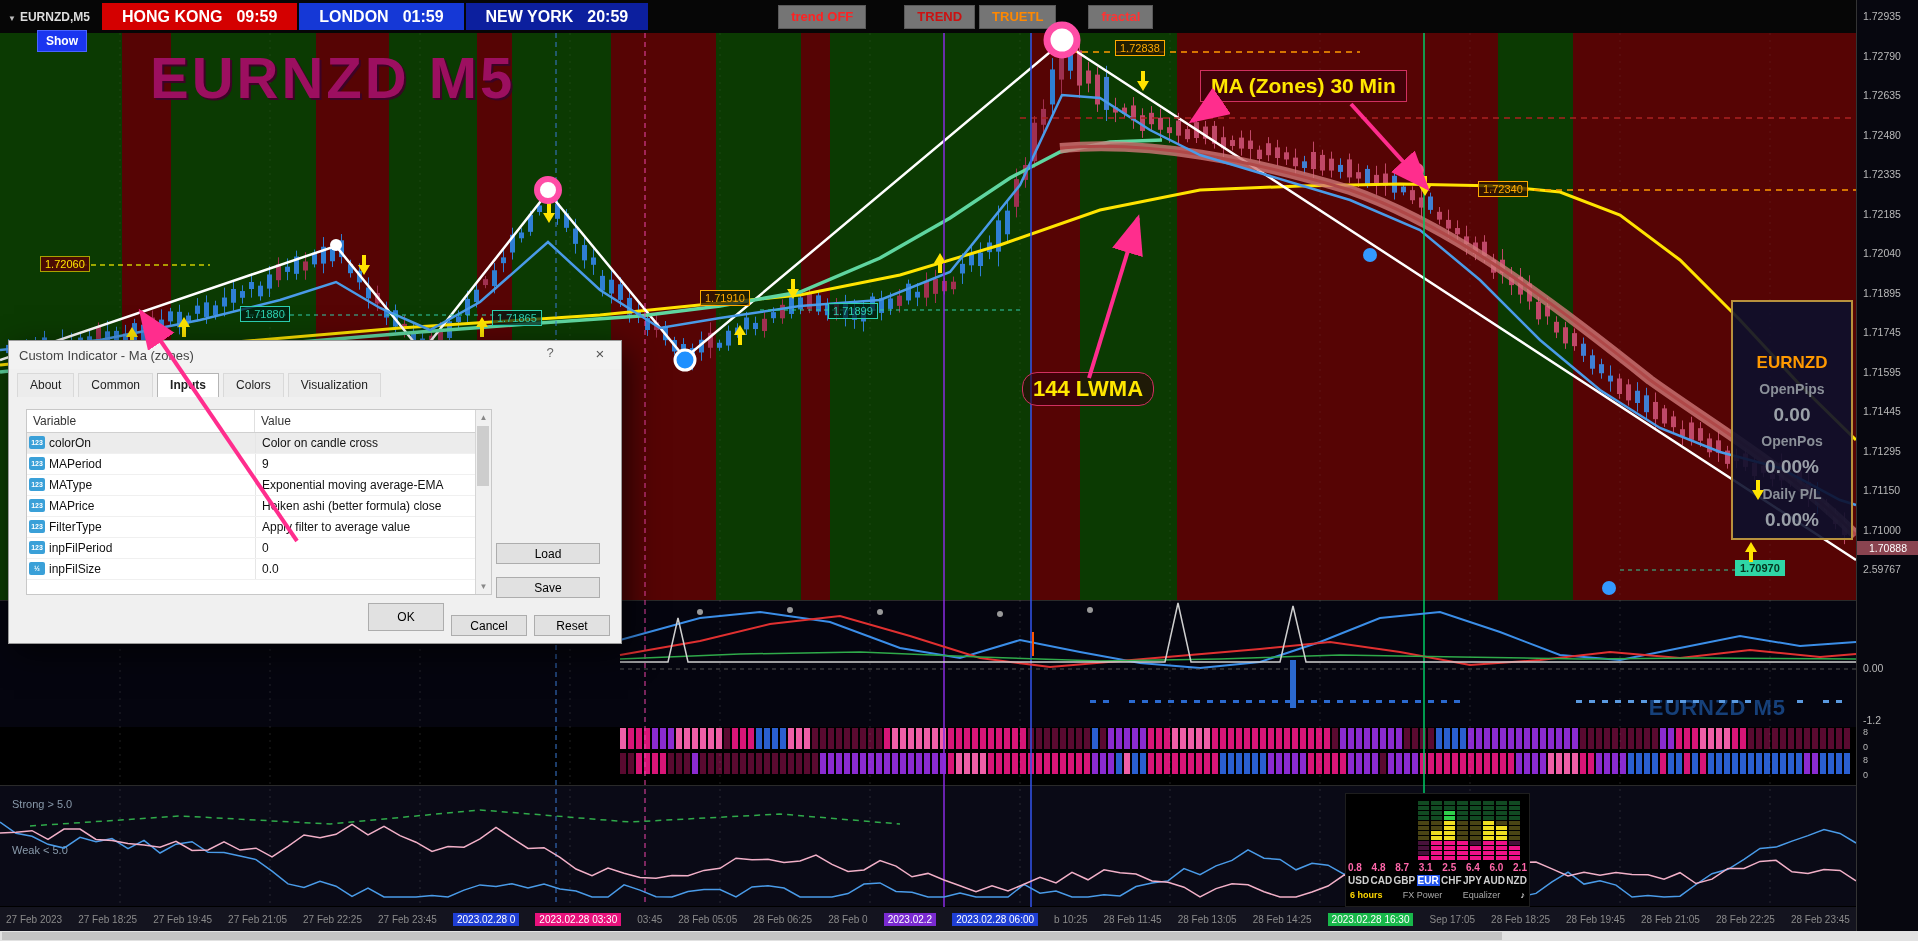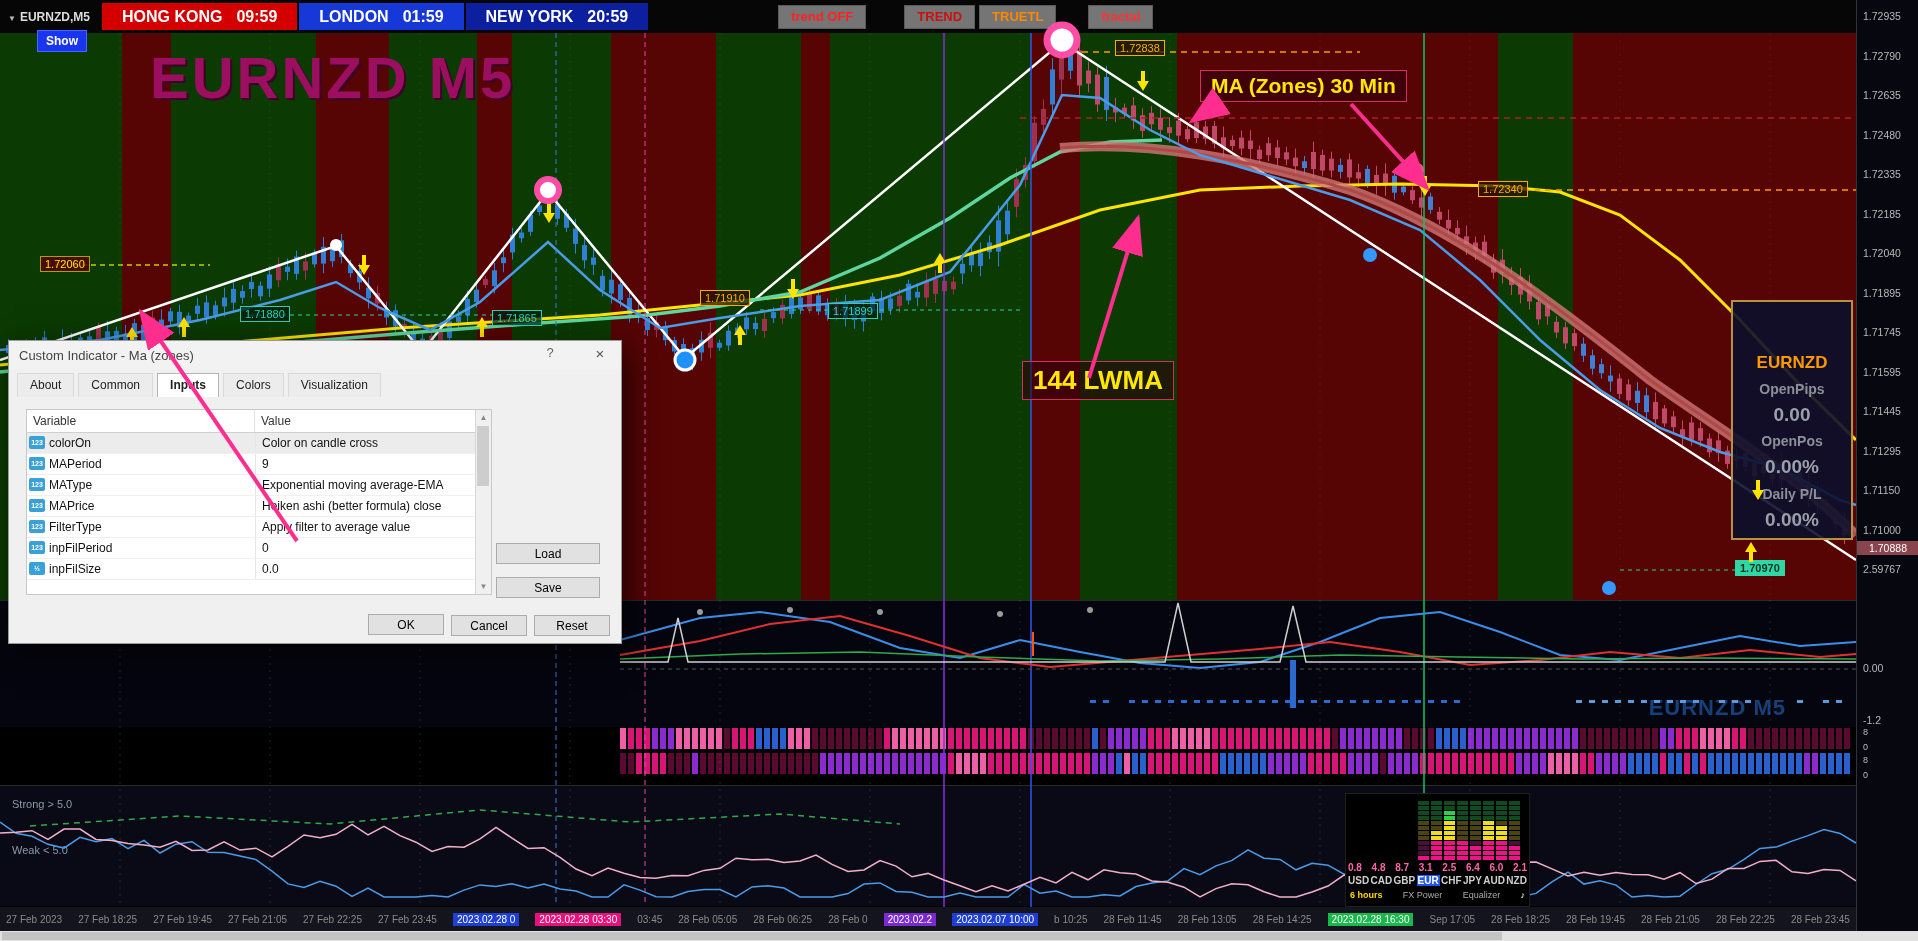--- a/index.html
+++ b/index.html
@@ -34,21 +34,21 @@
 
   
   .plabel{position:absolute;z-index:8;font-size:11px;padding:1px 4px;border:1px solid;white-space:nowrap;}
   .l-yellow{color:#ffe400;border-color:#aaa200;background:rgba(86,4,4,.85);}
   .l-teal{color:#2dd0b0;border-color:#2dd0b0;background:rgba(0,28,20,.7);}
   .l-orange{color:#ffaa00;border-color:#ffaa00;background:rgba(40,22,0,.75);}
   .l-green{color:#05351f;border-color:#2fd6a6;background:#2fd6a6;font-weight:bold;}
 
   .anno{position:absolute;z-index:8;color:#ffe800;border:1px solid #d03060;background:rgba(50,0,12,.55);padding:3px 10px;font-weight:bold;white-space:nowrap;}
   #anno-ma{left:1200px;top:70px;font-size:21px;}
-  #anno-lwma{left:1022px;top:361px;font-size:26px;}
+  #anno-lwma{left:1022px;top:372px;font-size:22px;border-radius:15px;}
 
   
   #info-panel{position:absolute;left:1731px;top:300px;width:118px;height:236px;z-index:8;background:rgba(12,16,44,.9);border:2px solid #b8913d;display:flex;flex-direction:column;align-items:center;justify-content:space-evenly;}
   .ip-title{color:#ff9900;font-size:17px;font-weight:bold;margin-top:44px;}
   .ip-label{color:#8a8f98;font-size:14px;font-weight:bold;}
   .ip-value{color:#9aa0a8;font-size:19px;font-weight:bold;}
 
   
   #middle-panel{position:absolute;left:0;top:600px;width:1856px;height:126px;background:#05050f;border-top:1px solid #2a2a2a;z-index:2;}
   #mid-watermark{position:absolute;right:70px;bottom:6px;color:#16407a;font-size:22px;font-weight:bold;letter-spacing:1px;}
@@ -103,21 +103,21 @@
   .drow .vl{border-left:1px solid #e6e6e6;padding-left:6px;color:#111;}
   .drow.alt{background:#ececec;}
   #dlg-sb{position:absolute;right:0;top:0;width:15px;height:184px;background:#f0f0f0;border-left:1px solid #d5d5d5;}
   #dlg-sb .arr{position:absolute;left:0;width:15px;height:15px;color:#888;font-size:8px;text-align:center;line-height:15px;cursor:pointer;}
   #dlg-sb .up{top:0;}
   #dlg-sb .dn{bottom:0;}
   #dlg-sb .thumb{position:absolute;left:1px;top:16px;width:12px;height:60px;background:#cdcdcd;}
   .wbtn{position:absolute;background:#e1e1e1;border:1px solid #adadad;font-size:12px;font-family:"Liberation Sans",sans-serif;cursor:pointer;}
   #btn-load{left:487px;top:202px;width:104px;height:21px;}
   #btn-save{left:487px;top:236px;width:104px;height:21px;}
-  #btn-ok{left:359px;top:273px;width:76px;height:21px;}
+  #btn-ok{left:359px;top:262px;width:76px;height:28px;}
   #btn-cancel{left:442px;top:274px;width:76px;height:21px;}
   #btn-reset{left:525px;top:274px;width:76px;height:21px;}
 </style>
 </head>
 <body>
 
 <div id="root">
 
   <div id="bands">
       <div style="left: 122px; width: 49px;"></div>
@@ -1264,21 +1264,21 @@
       <span>27 Feb 21:05</span>
       <span>27 Feb 22:25</span>
       <span>27 Feb 23:45</span>
       <span class="hl" style="background: rgb(31, 63, 212);">2023.02.28 0</span>
       <span class="hl" style="background: rgb(232, 17, 124);">2023.02.28 03:30</span>
       <span>03:45</span>
       <span>28 Feb 05:05</span>
       <span>28 Feb 06:25</span>
       <span>28 Feb 0</span>
       <span class="hl" style="background: rgb(122, 42, 208);">2023.02.2</span>
-      <span class="hl" style="background: rgb(31, 63, 212);">2023.02.07 10:00</span>
+      <span class="hl" style="background: rgb(31, 63, 212);">2023.02.28 06:00</span>
       <span>b 10:25</span>
       <span>28 Feb 11:45</span>
       <span>28 Feb 13:05</span>
       <span>28 Feb 14:25</span>
       <span class="hl" style="background: rgb(24, 184, 74);">2023.02.28 16:30</span>
       <span>Sep 17:05</span>
       <span>28 Feb 18:25</span>
       <span>28 Feb 19:45</span>
       <span>28 Feb 21:05</span>
       <span>28 Feb 22:25</span>

